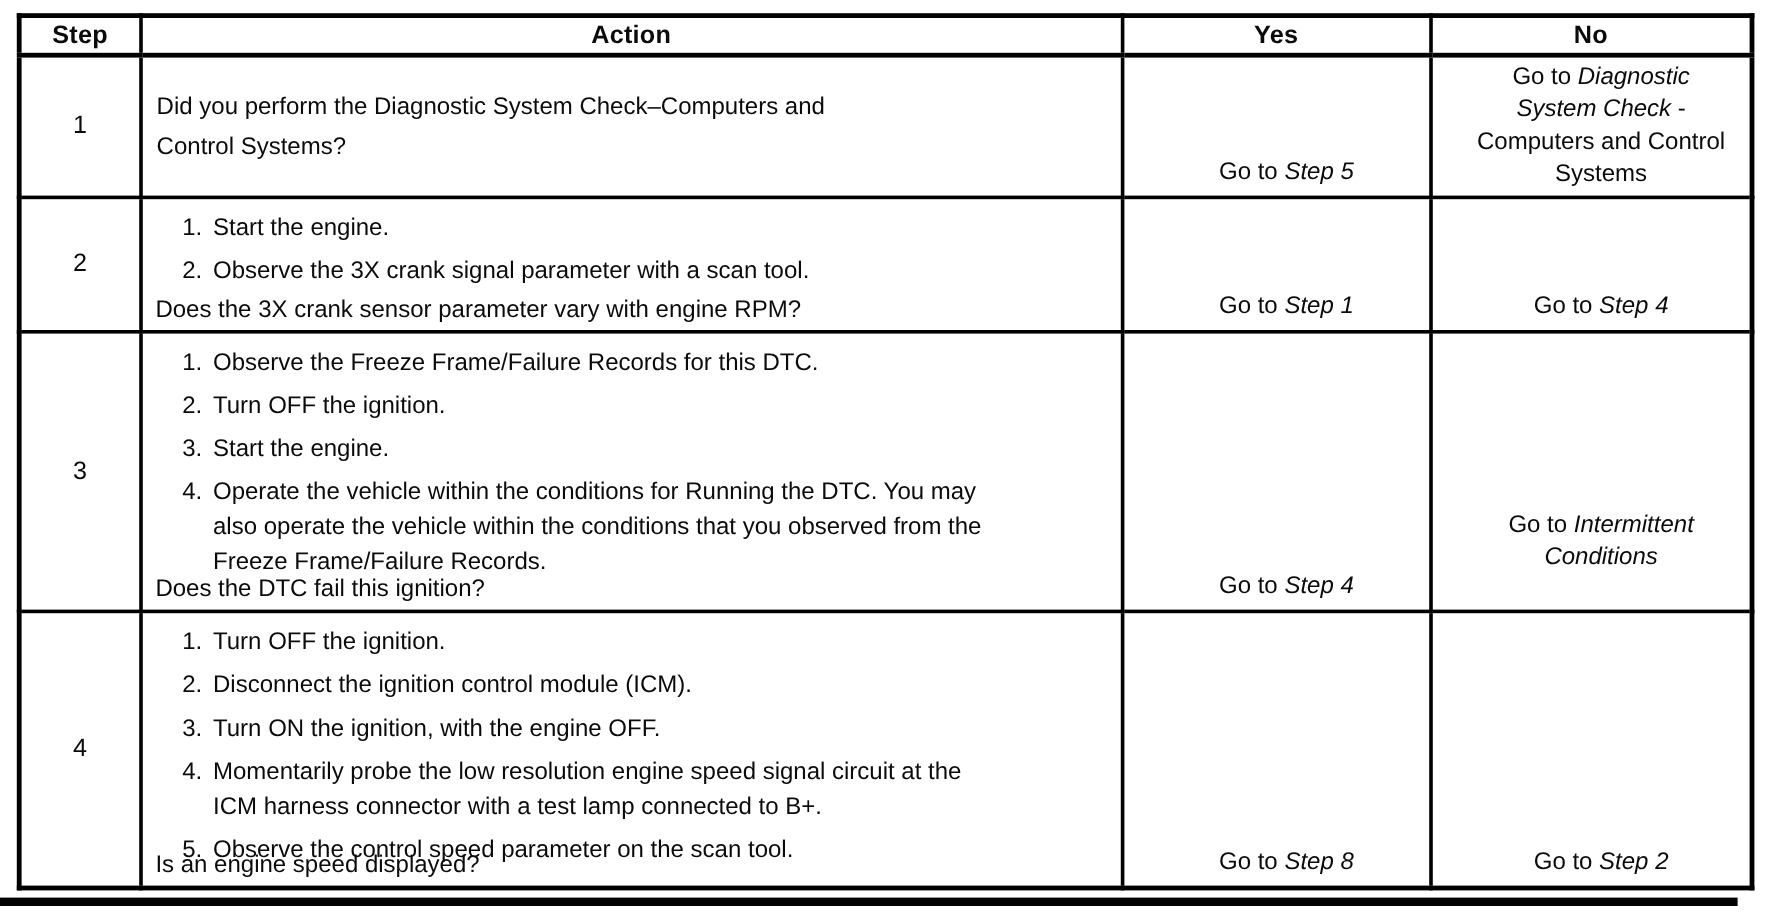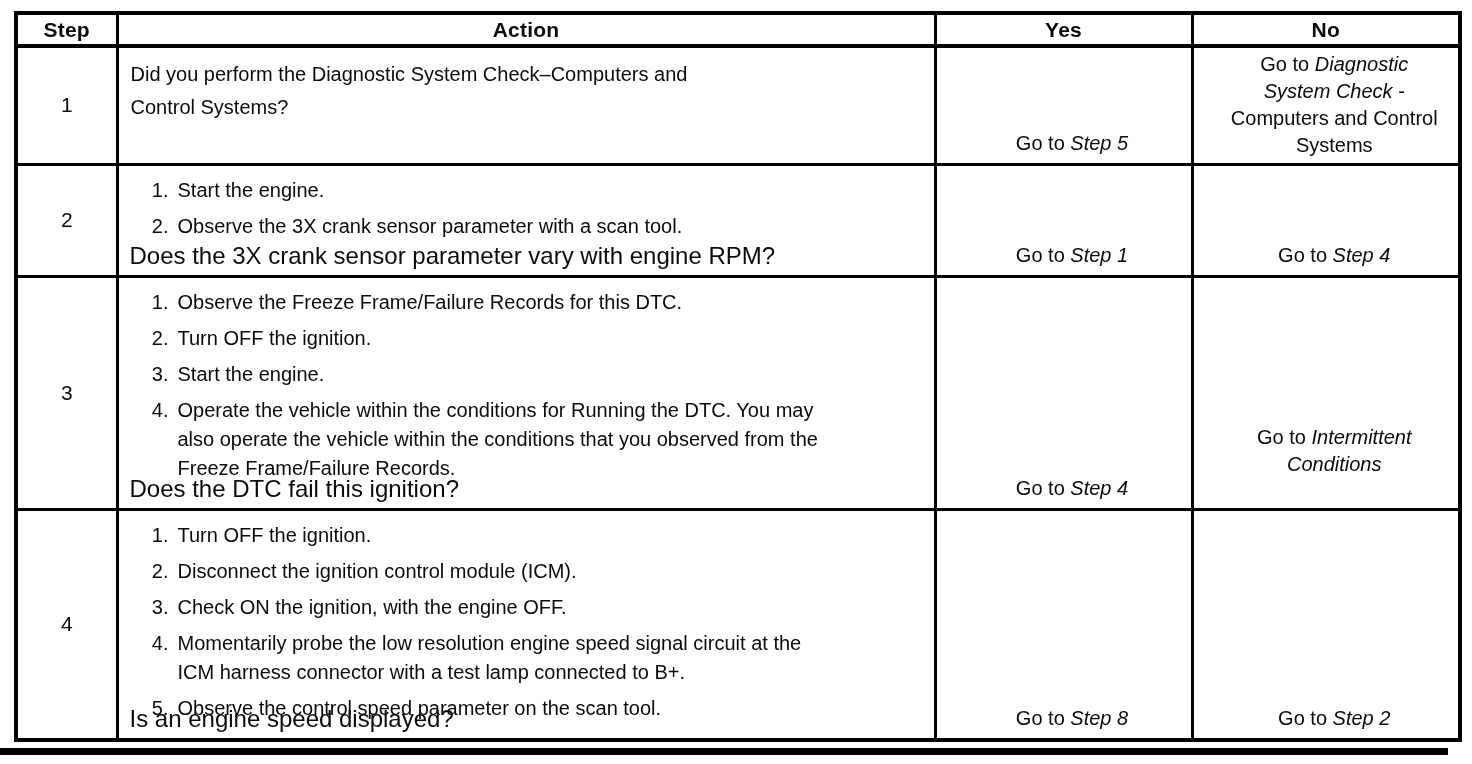--- a/index.html
+++ b/index.html
@@ -51,40 +51,40 @@
 
   td.cell-action {
     position: relative;
     vertical-align: top;
     padding: 9px 10px 6px 12px;
   }
   .action-intro {
     font-size: 20px;
     line-height: 33px;
     max-width: 600px;
-    margin-top: 1px;
+    margin-top: 16px;
   }
   ol.action-list { list-style: none; margin-top: 1px; }
   li.action-item {
     display: flex;
     font-size: 20px;
     line-height: 29px;
     margin-bottom: 7px;
   }
   .item-num {
     width: 38px; min-width: 38px;
     text-align: right;
     margin-right: 9px;
   }
   .item-text { max-width: 655px; }
   .action-question {
     position: absolute;
     left: 11px;
     bottom: 5px;
-    font-size: 24px;
+    font-size: 20px;
     white-space: nowrap;
   }
 
   td.cell-yes, td.cell-no {
     vertical-align: bottom;
     text-align: center;
     padding-bottom: 6px;
     padding-left: 17px;
   }
   .outcome {
@@ -150,21 +150,21 @@
     </td>
     <td class="cell-action">
 
       <ol class="action-list">
               <li class="action-item">
                 <span class="item-num">1.</span>
                 <span class="item-text">Start the engine.</span>
               </li>
               <li class="action-item">
                 <span class="item-num">2.</span>
-                <span class="item-text">Observe the 3X crank sensor parameter with a scan tool.</span>
+                <span class="item-text">Observe the 3X crank signal parameter with a scan tool.</span>
               </li>
             </ol>
       <div class="action-question">Does the 3X crank sensor parameter vary with engine RPM?</div>
     </td>
     <td class="cell-yes">
       <div class="outcome"><span>Go to </span><em>Step 1</em></div>
     </td>
     <td class="cell-no">
       <div class="outcome"><span>Go to </span><em>Step 4</em></div>
     </td>
@@ -214,21 +214,21 @@
               <li class="action-item">
                 <span class="item-num">1.</span>
                 <span class="item-text">Turn OFF the ignition.</span>
               </li>
               <li class="action-item">
                 <span class="item-num">2.</span>
                 <span class="item-text">Disconnect the ignition control module (ICM).</span>
               </li>
               <li class="action-item">
                 <span class="item-num">3.</span>
-                <span class="item-text">Check ON the ignition, with the engine OFF.</span>
+                <span class="item-text">Turn ON the ignition, with the engine OFF.</span>
               </li>
               <li class="action-item">
                 <span class="item-num">4.</span>
                 <span class="item-text">Momentarily probe the low resolution engine speed signal circuit at the ICM harness connector with a test lamp connected to B+.</span>
               </li>
               <li class="action-item">
                 <span class="item-num">5.</span>
                 <span class="item-text">Observe the control speed parameter on the scan tool.</span>
               </li>
             </ol>

